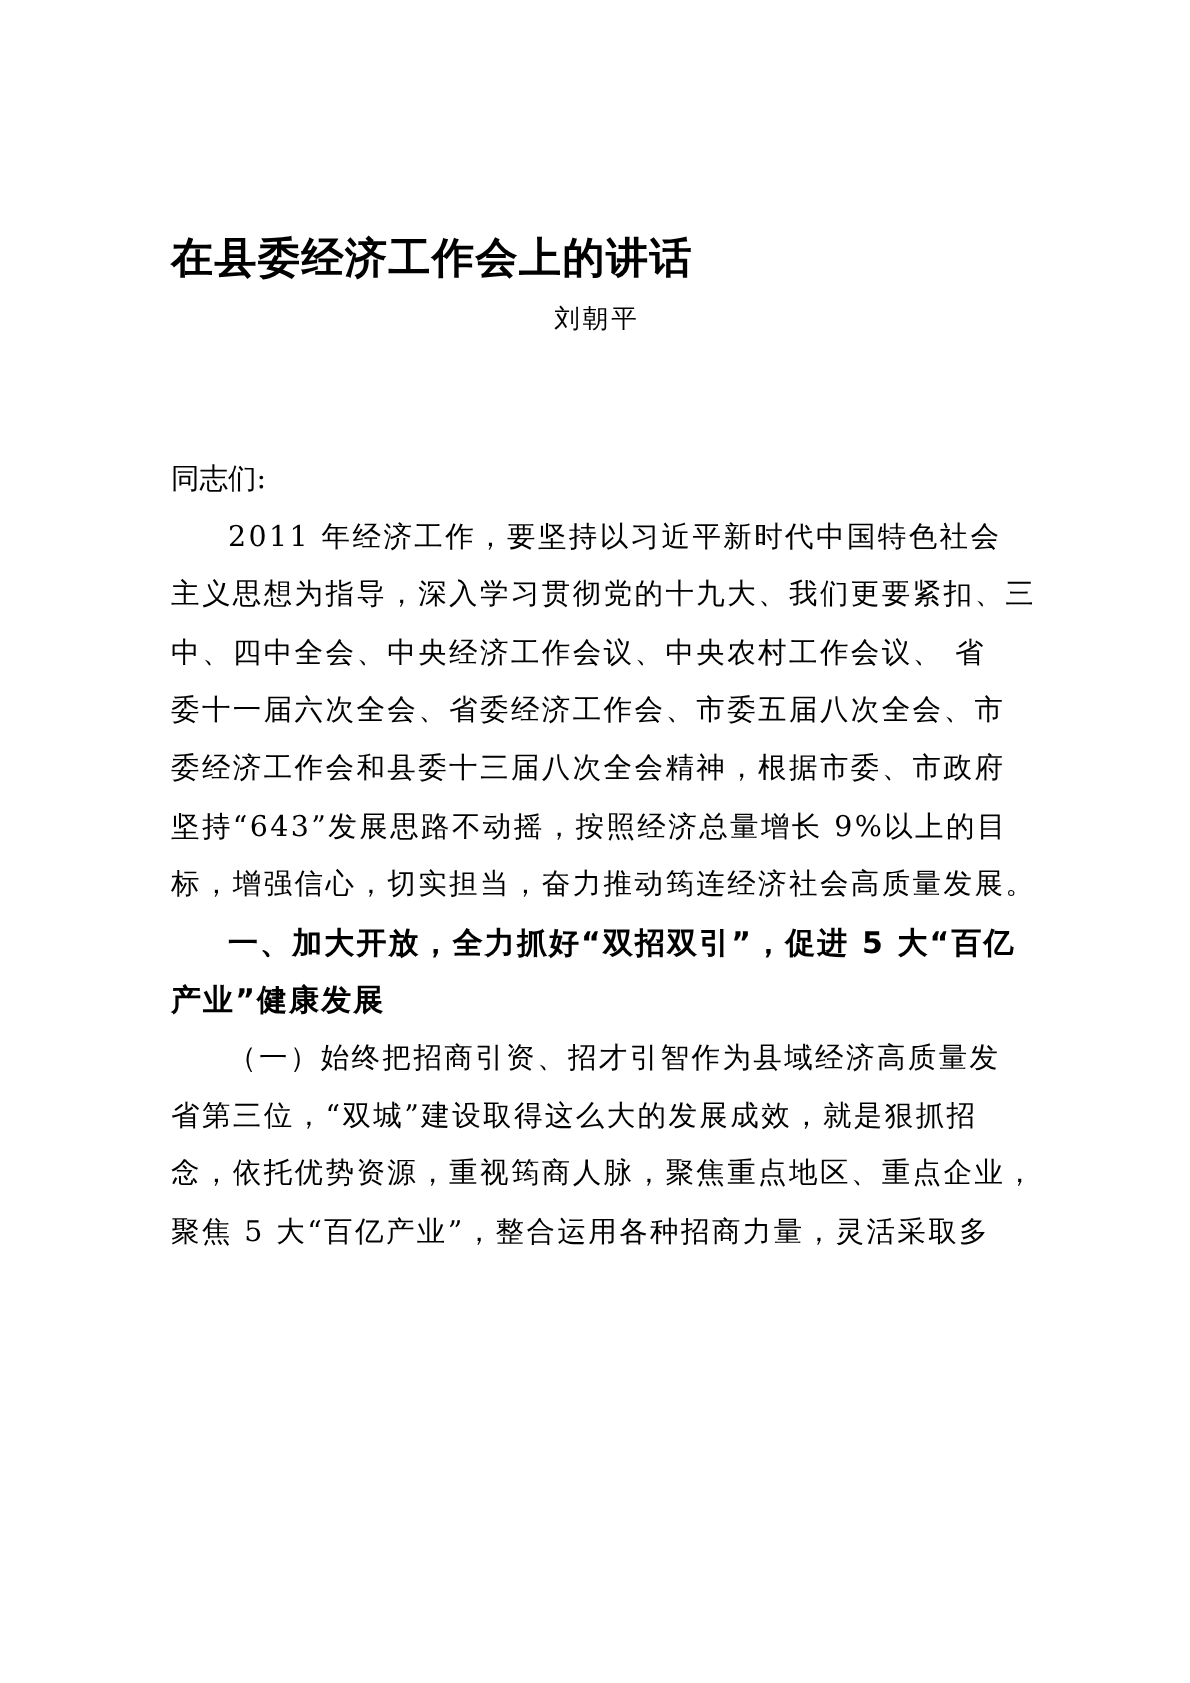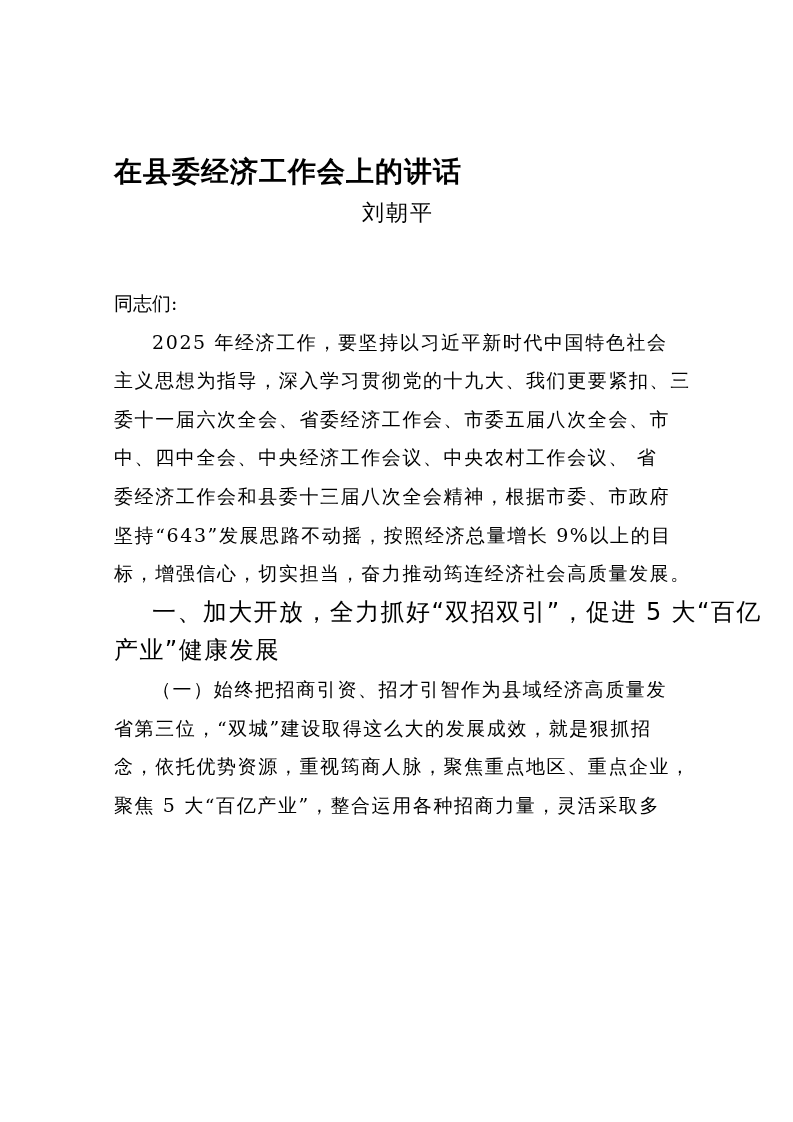--- a/index.html
+++ b/index.html
@@ -25,74 +25,75 @@
       font-weight: bold;
       font-size: 28px;
       line-height: 44px;
       text-align: left;
       letter-spacing: 1px;
       margin: 0;
       height: 44px;
     }
     .author {
       font-family: "DejaVu Serif", "Liberation Serif", serif;
-      font-size: 22px;
+      font-size: 17px;
       line-height: 30px;
       text-align: center;
       margin: 4px 0 0 0;
       letter-spacing: 2px;
     }
     .salutation {
       font-family: "DejaVu Serif", "Liberation Serif", serif;
       font-size: 19px;
       line-height: 38.6px;
-      margin: 56px 0 0 0;
+      margin: 72px 0 0 0;
     }
     .para {
       font-family: "DejaVu Serif", "Liberation Serif", serif;
       font-size: 19px;
       line-height: 38.6px;
       margin: 0;
       text-indent: 38px;
       text-align: justify;
       text-align-last: left;
       letter-spacing: 1.6px;
     }
     .heading1 {
       font-family: "DejaVu Sans", "Liberation Sans", sans-serif;
-      font-size: 24px;
+      font-size: 20px;
       line-height: 38.6px;
       margin: 0;
       text-indent: 38px;
       text-align: justify;
       letter-spacing: 1.4px;
+      font-weight: bold;
     }
     .line {
       display: block;
       white-space: nowrap;
     }
     .para .line { text-indent: 0; }
     .para .line.first { padding-left: 38px; }
     .heading1 .line { text-indent: 0; }
     .heading1 .line.first { padding-left: 38px; }
   </style>
 </head>
 <body>
 
 <div class="page">
   <h1 class="title">在县委经济工作会上的讲话</h1>
   <div class="author">刘朝平</div>
 
   <div class="salutation">同志们:</div>
 
   <div class="para">
-    <span class="line first">2025 年经济工作，要坚持以习近平新时代中国特色社会</span>
+    <span class="line first">2011 年经济工作，要坚持以习近平新时代中国特色社会</span>
     <span class="line">主义思想为指导，深入学习贯彻党的十九大、我们更要紧扣、三</span>
+    <span class="line">中、四中全会、中央经济工作会议、中央农村工作会议、 省</span>
     <span class="line">委十一届六次全会、省委经济工作会、市委五届八次全会、市</span>
-    <span class="line">中、四中全会、中央经济工作会议、中央农村工作会议、 省</span>
     <span class="line">委经济工作会和县委十三届八次全会精神，根据市委、市政府</span>
     <span class="line">坚持“643”发展思路不动摇，按照经济总量增长 9%以上的目</span>
     <span class="line">标，增强信心，切实担当，奋力推动筠连经济社会高质量发展。</span>
   </div>
 
   <div class="heading1">
     <span class="line first">一、加大开放，全力抓好“双招双引”，促进 5 大“百亿</span>
     <span class="line">产业”健康发展</span>
   </div>
 

